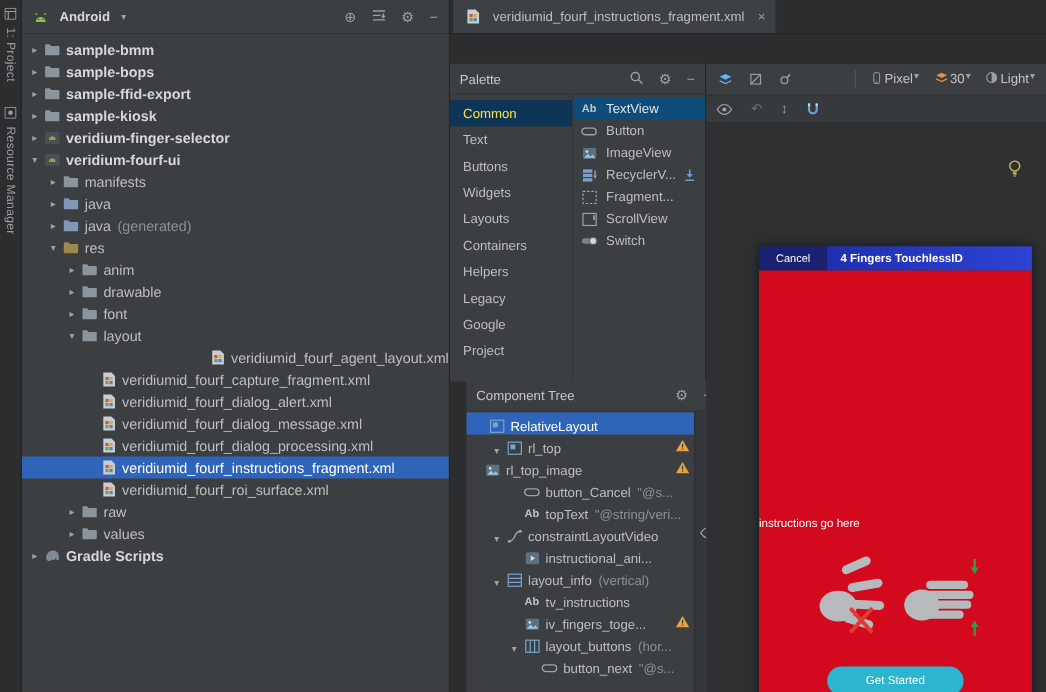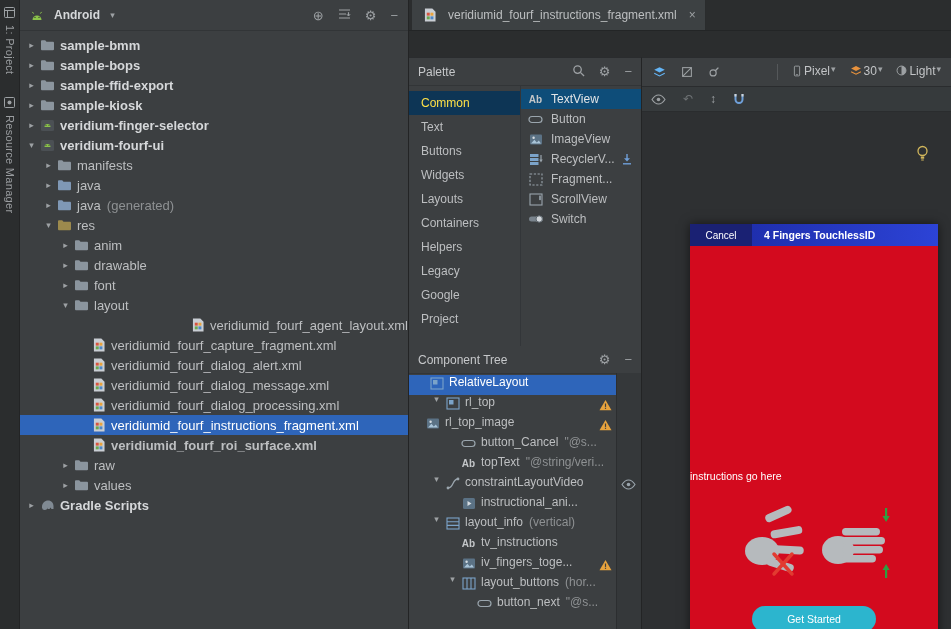--- a/index.html
+++ b/index.html
@@ -40,24 +40,24 @@
   .pal-body{display:flex;height:260px}
   .pal-cats{width:111px;border-right:1px solid #333639;padding-top:5px}
   .pal-cat{height:24px;display:flex;align-items:center;padding-left:12px;color:#bdbfc1}
   .pal-cat.selected{background:#0d3555;color:#fde047}
   .pal-items{flex:1;padding-top:3px}
   .pal-item{height:20px;display:flex;align-items:center;padding:0 8px 0 6px;gap:3px;white-space:nowrap}
   .pal-item.selected{background:#0e4d79;color:#e2e5e7}
   .pal-item .dl{margin-left:auto;display:inline-flex}
 
   
-  .ctree{position:absolute;left:409px;top:346px;width:232px;height:283px;background:#3c3f41;border-right:1px solid #232425}
+  .ctree{position:absolute;left:424px;top:346px;width:232px;height:283px;background:#3c3f41;border-right:1px solid #232425}
   .ct-body{position:absolute;top:27px;left:0;right:24px;bottom:0;padding-top:2px;overflow:hidden}
   .ct-gutter{position:absolute;top:27px;right:0;width:24px;bottom:0;background:#35383a;border-left:1px solid #2c2e30}
-  .ct-row{height:20px;display:flex;align-items:flex-start;white-space:nowrap;position:relative;padding-right:24px;font-size:12px}
+  .ct-row{height:20px;display:flex;align-items:flex-end;white-space:nowrap;position:relative;padding-right:24px;font-size:12px}
   .ct-row.selected{background:#2e65ba;color:#fff}
   .ct-row.selected .lbl{color:#fff}
   .ct-row .warn{position:absolute;right:5px;top:4px;display:inline-flex}
   .ct-eye{position:absolute;left:4px;display:inline-flex;cursor:default}
 
   
   .design{position:absolute;left:642px;top:57px;width:309px;height:572px;background:#2e3032;border-top:1px solid #2a2c2e}
   .ds-tb1{height:28px;background:#3c3f41;border-bottom:1px solid #2a2c2e;display:flex;align-items:center;padding:0 10px;gap:13px}
   .tbi{display:inline-flex;align-items:center;cursor:default}
   .ds-sep{width:1px;height:16px;background:#55585a}
@@ -328,21 +328,21 @@
             <svg width="12" height="14" viewBox="0 0 13 15">
               <path d="M1 .5h8l3.5 3.5v10.5H1z" fill="#c9ced4"></path>
               <rect x="3" y="5" width="3.2" height="3.2" fill="#d8543f"></rect>
               <rect x="7" y="5" width="3.2" height="3.2" fill="#e9a33c"></rect>
               <rect x="3" y="9" width="3.2" height="3.2" fill="#69a74f"></rect>
               <rect x="7" y="9" width="3.2" height="3.2" fill="#4d87c7"></rect>
             </svg>
           </span>
           <span class="lbl">veridiumid_fourf_instructions_fragment.xml</span>
         </div>
-        <div class="t-row" style="padding-left: 55px; font-weight: bold;">
+        <div class="t-row" style="padding-left: 55px;">
           <span class="chev"></span>
           <span class="icon">
             <svg width="12" height="14" viewBox="0 0 13 15">
               <path d="M1 .5h8l3.5 3.5v10.5H1z" fill="#c9ced4"></path>
               <rect x="3" y="5" width="3.2" height="3.2" fill="#d8543f"></rect>
               <rect x="7" y="5" width="3.2" height="3.2" fill="#e9a33c"></rect>
               <rect x="3" y="9" width="3.2" height="3.2" fill="#69a74f"></rect>
               <rect x="7" y="9" width="3.2" height="3.2" fill="#4d87c7"></rect>
             </svg>
           </span>

